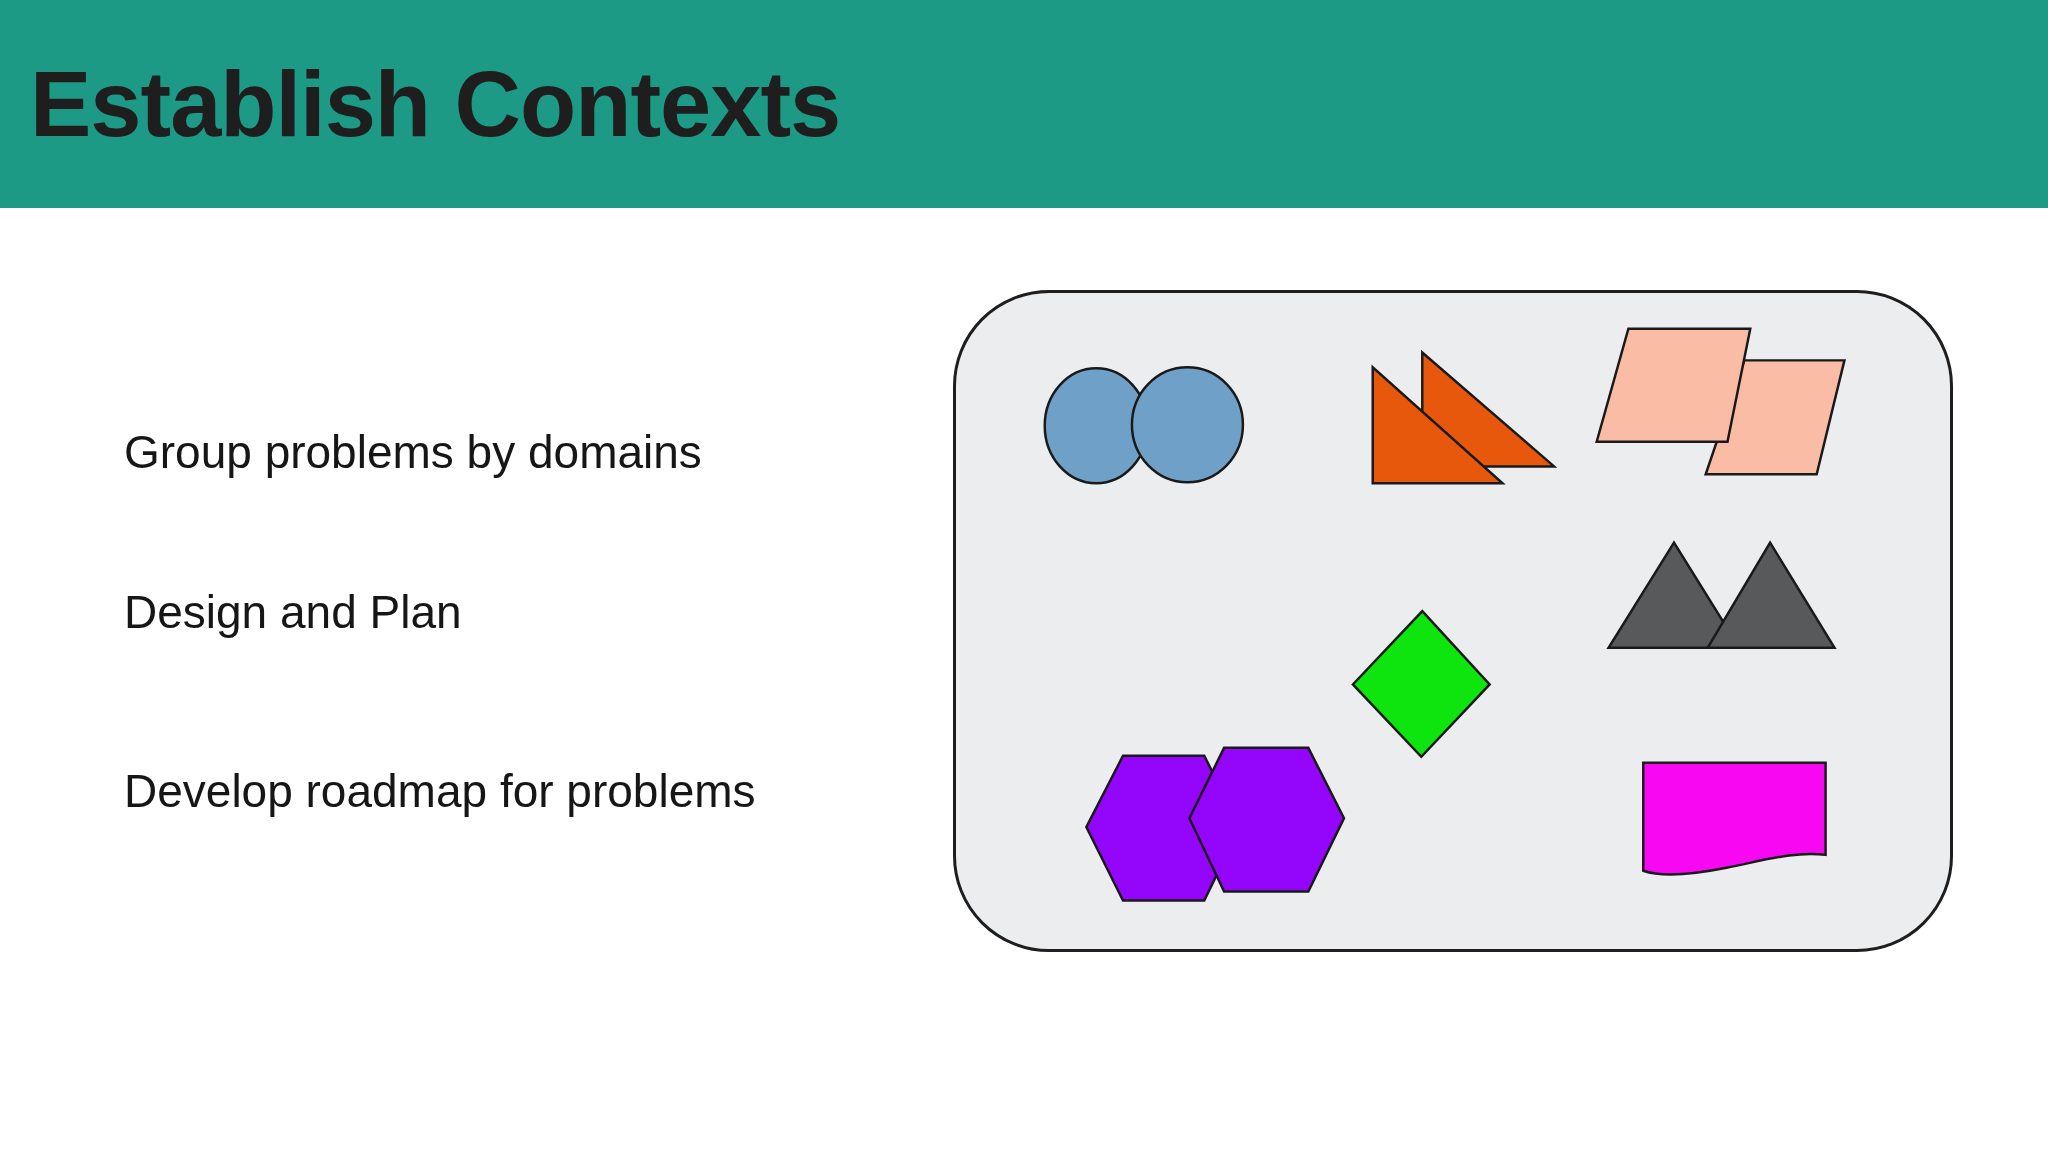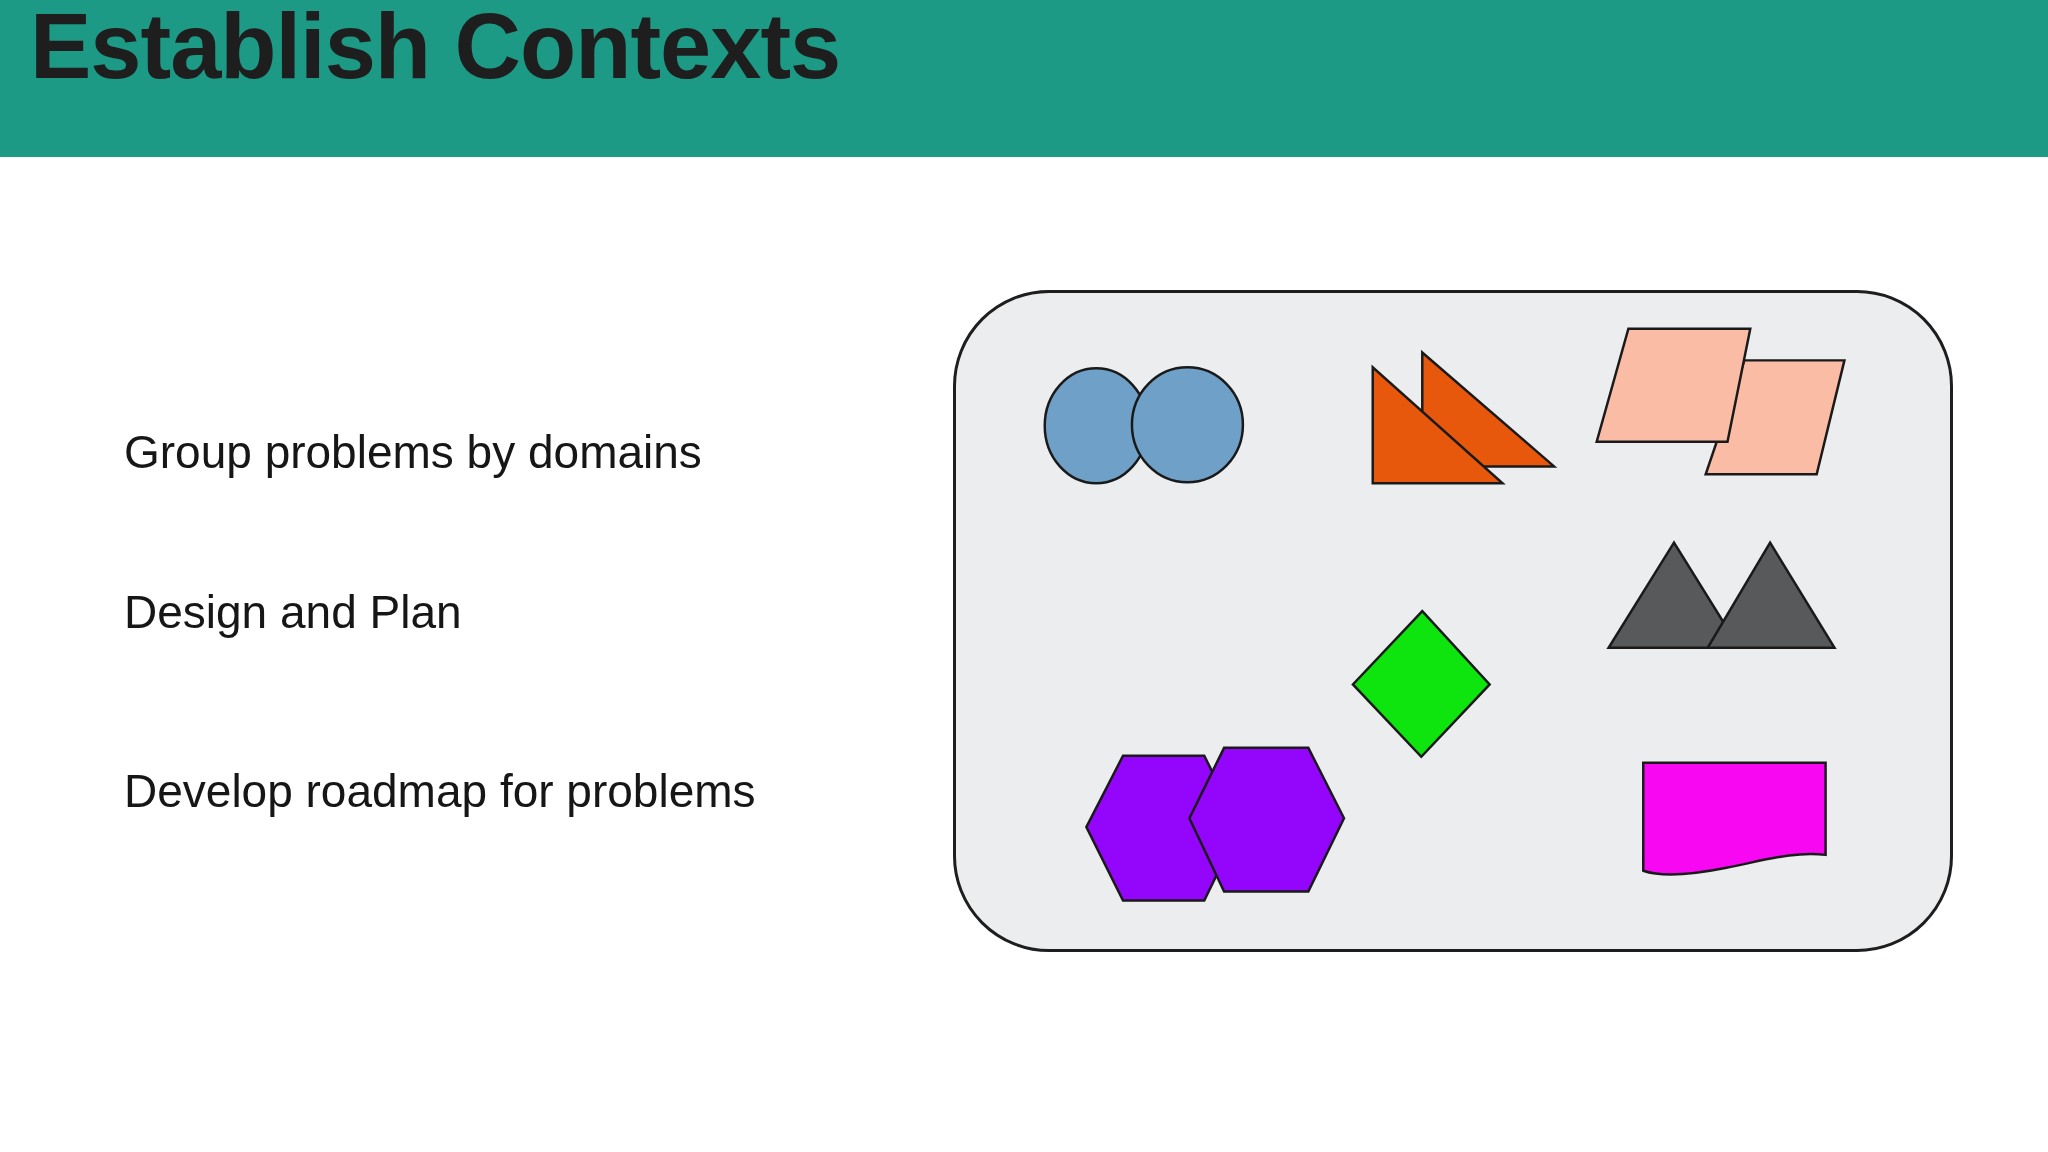--- a/index.html
+++ b/index.html
@@ -9,22 +9,23 @@
     background: #ffffff;
     font-family: "Liberation Sans", sans-serif;
     overflow: hidden;
   }
   .slide { position: absolute; inset: 0; }
 
   
   .header {
     position: absolute;
     left: 0; top: 0;
-    width: 100%; height: 157px;
+    width: 100%; height: 208px;
     display: flex;
+    align-items: center;
   }
   .header h1 {
     padding-left: 30px;
     font-size: 92px;
     font-weight: 700;
     letter-spacing: -1px;
     line-height: 1;
   }
 
   

